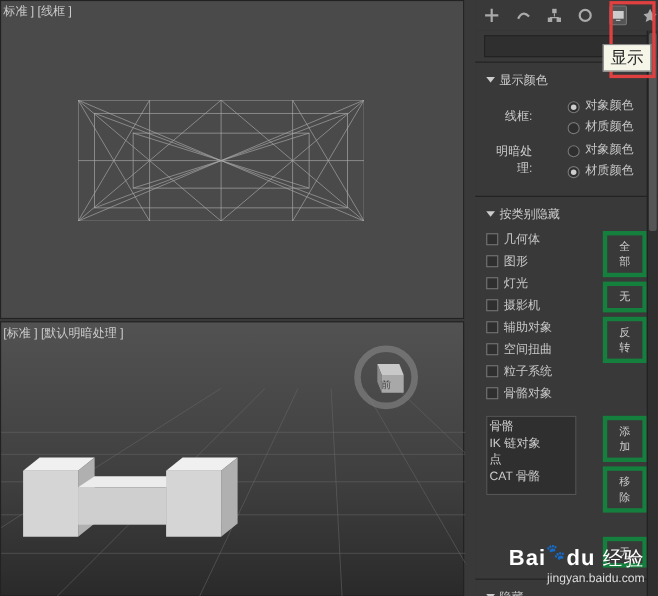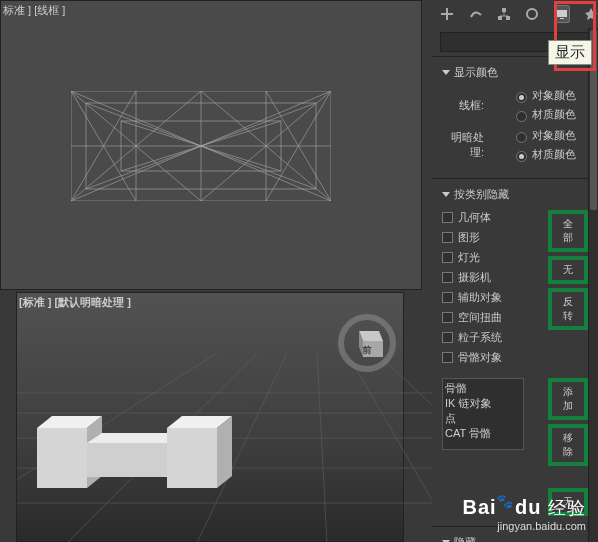--- a/index.html
+++ b/index.html
@@ -29,25 +29,24 @@
   left: 2px; top: 2px;
   color: #ccc;
   font-size: 11px;
 }
 .wireframe-svg {
   position: absolute;
   left: 70px; top: 90px;
 }
 .viewport-bottom {
   position: absolute;
-  left: 16px; top: 292px;
-  width: 388px; height: 250px;
+  left: 0; top: 292px;
+  width: 422px; height: 250px;
   background: linear-gradient(180deg, #525252 0%, #3e3e3e 60%, #2a2a2a 100%);
   border: 1px solid #222;
-  font-weight: bold;
 }
 .vp-label-bottom {
   position: absolute;
   left: 2px; top: 2px;
   color: #ccc;
   font-size: 11px;
 }
 .perspective-floor {
   position: absolute;
   left: 0; top: 60px;

